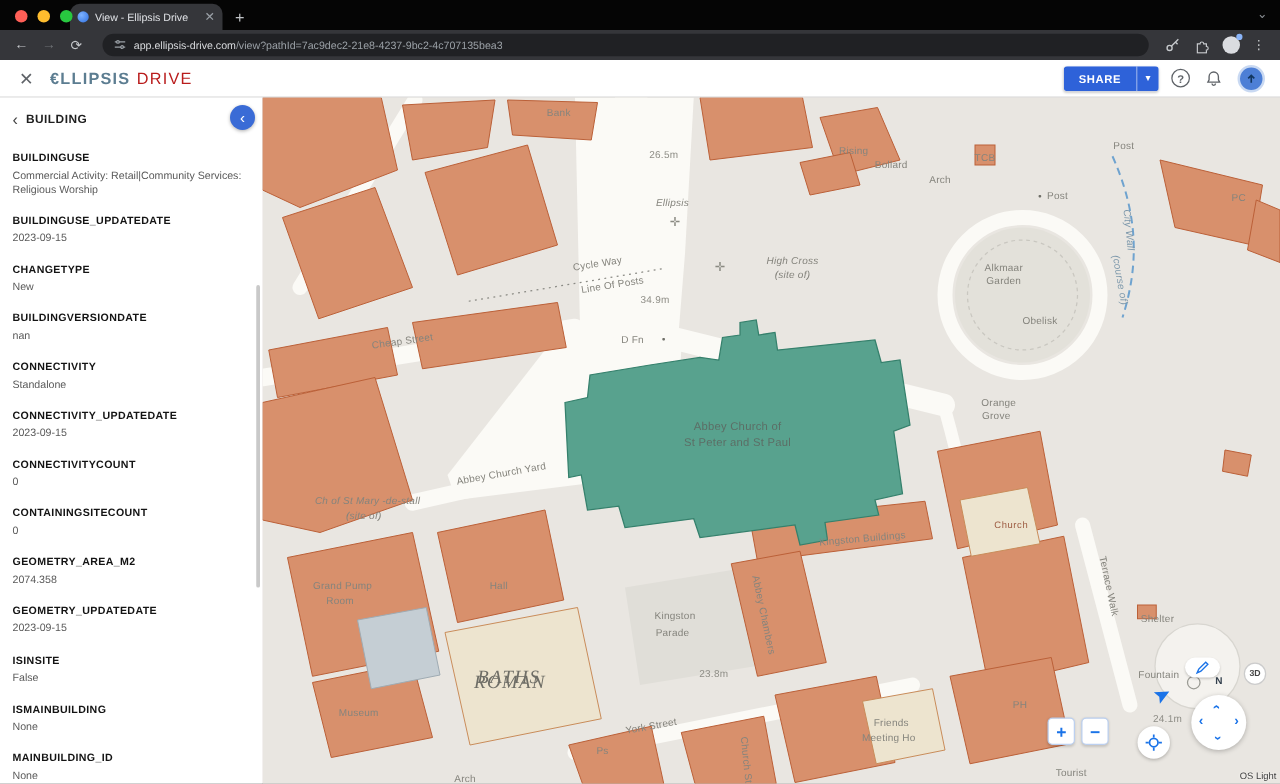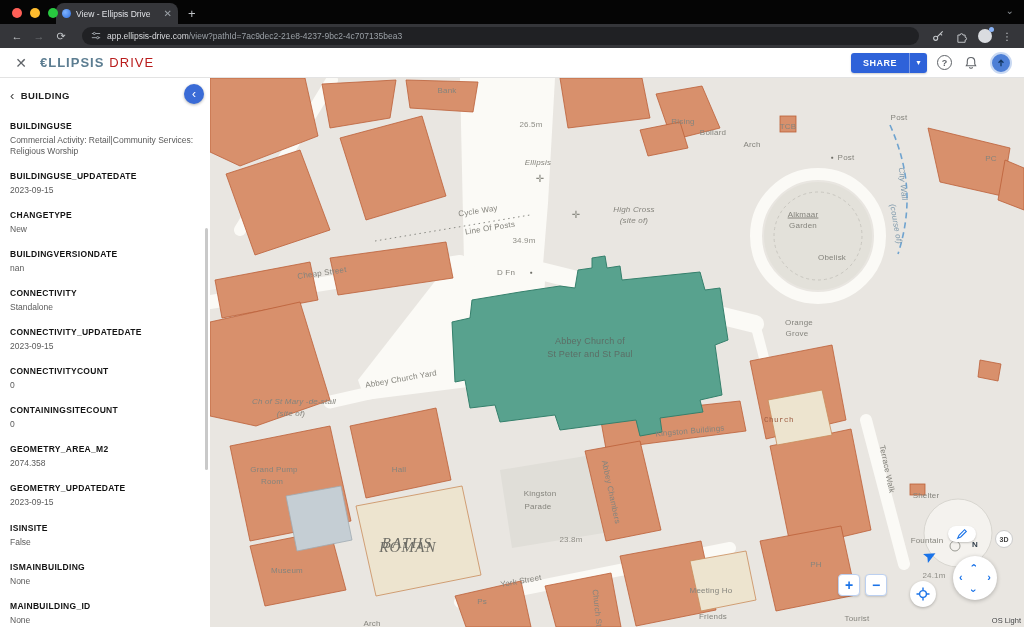--- a/index.html
+++ b/index.html
@@ -318,56 +318,56 @@
         <span class="ml " style="left: 542px; top: 66px;">Arch</span>
         <span class="ml " style="left: 689px; top: 39px;">Post</span>
         <span class="ml dot" style="left: 622px; top: 79px;">●</span>
         <span class="ml " style="left: 636px; top: 79px;">Post</span>
         <span class="ml " style="left: 781px; top: 80px;">PC</span>
         <span class="ml i" style="left: 328px; top: 84px;">Ellipsis</span>
         <span class="ml sym" style="left: 330px; top: 100px;">✛</span>
         <span class="ml sym" style="left: 366px; top: 136px;">✛</span>
         <span class="ml i" style="left: 424px; top: 131px;">High Cross</span>
         <span class="ml i" style="left: 424px; top: 142px;">(site of)</span>
-        <span class="ml " style="left: 593px; top: 136px; text-decoration: underline;">Alkmaar</span>
+        <span class="ml " style="left: 593px; top: 136px;">Alkmaar</span>
         <span class="ml " style="left: 593px; top: 147px;">Garden</span>
         <span class="ml " style="left: 622px; top: 179px;">Obelisk</span>
         <span class="ml " style="left: 268px; top: 133px; transform: translate(-50%, -50%) rotate(-9deg);">Cycle Way</span>
         <span class="ml " style="left: 280px; top: 150px; transform: translate(-50%, -50%) rotate(-9deg);">Line Of Posts</span>
         <span class="ml m" style="left: 314px; top: 162px;">34.9m</span>
         <span class="ml " style="left: 112px; top: 195px; transform: translate(-50%, -50%) rotate(-8deg);">Cheap Street</span>
         <span class="ml " style="left: 296px; top: 194px;">D Fn</span>
         <span class="ml dot" style="left: 321px; top: 194px;">●</span>
         <span class="ml blue" style="left: 693px; top: 106px; transform: translate(-50%, -50%) rotate(84deg);">City Wall</span>
         <span class="ml blue" style="left: 686px; top: 146px; transform: translate(-50%, -50%) rotate(80deg);">(course of)</span>
         <span class="ml sel" style="left: 380px; top: 263px;">Abbey Church of</span>
         <span class="ml sel" style="left: 380px; top: 276px;">St Peter and St Paul</span>
         <span class="ml " style="left: 589px; top: 244px;">Orange</span>
         <span class="ml " style="left: 587px; top: 255px;">Grove</span>
         <span class="ml " style="left: 191px; top: 301px; transform: translate(-50%, -50%) rotate(-10deg);">Abbey Church Yard</span>
         <span class="ml i" style="left: 84px; top: 323px;">Ch of St Mary -de-stall</span>
         <span class="ml i" style="left: 81px; top: 335px;">(site of)</span>
         <span class="ml " style="left: 480px; top: 353px; transform: translate(-50%, -50%) rotate(-5deg);">Kingston Buildings</span>
-        <span class="ml ch" style="left: 569px; top: 342px; font-family: Liberation Mono, monospace;">Church</span>
+        <span class="ml ch" style="left: 599px; top: 342px;">Church</span>
         <span class="ml " style="left: 64px; top: 391px;">Grand Pump</span>
         <span class="ml " style="left: 62px; top: 403px;">Room</span>
         <span class="ml " style="left: 189px; top: 391px;">Hall</span>
         <span class="ml " style="left: 330px; top: 415px;">Kingston</span>
         <span class="ml " style="left: 328px; top: 428px;">Parade</span>
         <span class="ml " style="left: 401px; top: 414px; transform: translate(-50%, -50%) rotate(78deg);">Abbey Chambers</span>
         <span class="ml " style="left: 677px; top: 391px; transform: translate(-50%, -50%) rotate(78deg);">Terrace Walk</span>
         <span class="ml " style="left: 716px; top: 417px;">Shelter</span>
         <span class="ml m" style="left: 361px; top: 461px;">23.8m</span>
         <span class="ml " style="left: 717px; top: 462px;">Fountain</span>
         <span class="ml m" style="left: 724px; top: 497px;">24.1m</span>
         <span class="ml serif" style="left: 198px; top: 469px;">ROMAN</span>
         <span class="ml serif" style="left: 197px; top: 465px;">BATHS</span>
         <span class="ml " style="left: 77px; top: 492px;">Museum</span>
         <span class="ml " style="left: 311px; top: 503px; transform: translate(-50%, -50%) rotate(-10deg);">York Street</span>
-        <span class="ml " style="left: 503px; top: 500px; margin-top: 38px;">Friends</span>
+        <span class="ml " style="left: 503px; top: 500px;">Friends</span>
         <span class="ml " style="left: 501px; top: 512px;">Meeting Ho</span>
         <span class="ml " style="left: 606px; top: 486px;">PH</span>
         <span class="ml " style="left: 272px; top: 523px;">Ps</span>
         <span class="ml " style="left: 387px; top: 530px; transform: translate(-50%, -50%) rotate(84deg);">Church St</span>
         <span class="ml " style="left: 647px; top: 540px;">Tourist</span>
         <span class="ml " style="left: 162px; top: 545px;">Arch</span>
       </div>
 
     <div class="zoomwrap">
       <div class="zbtn">+</div>

